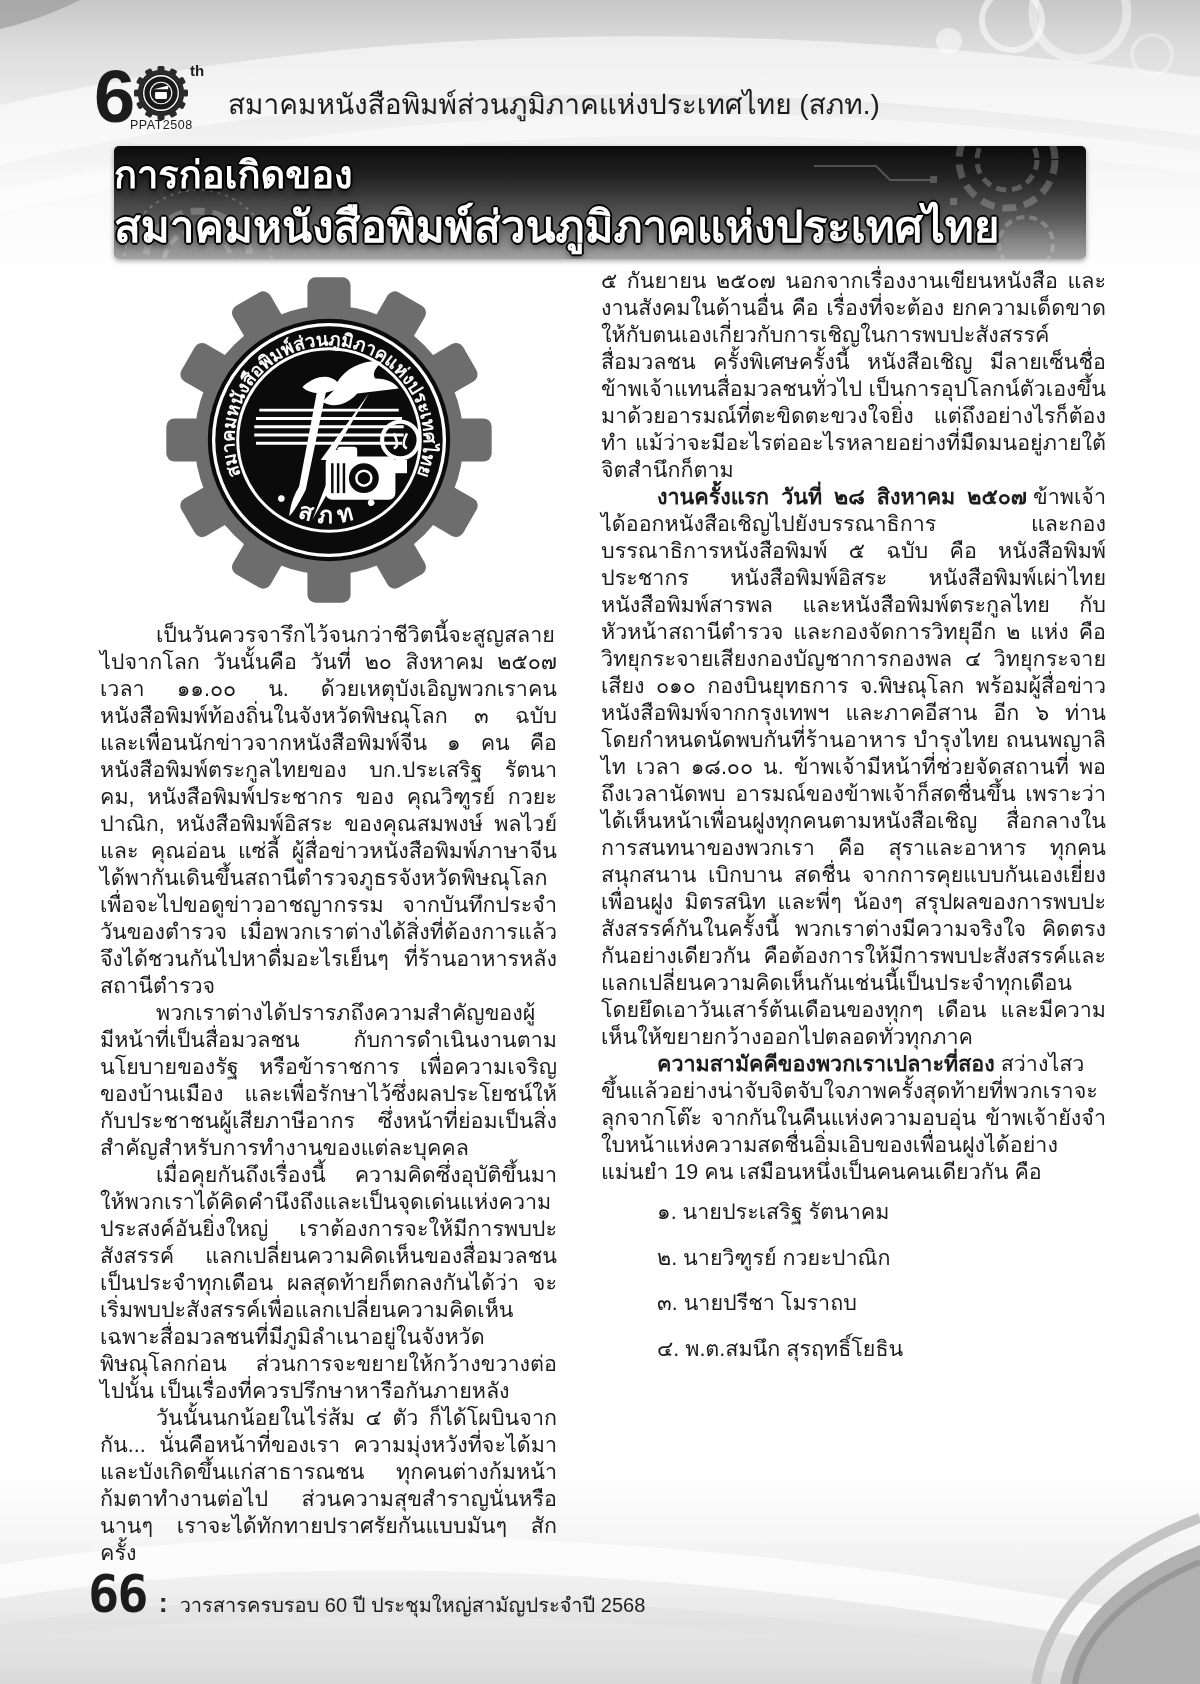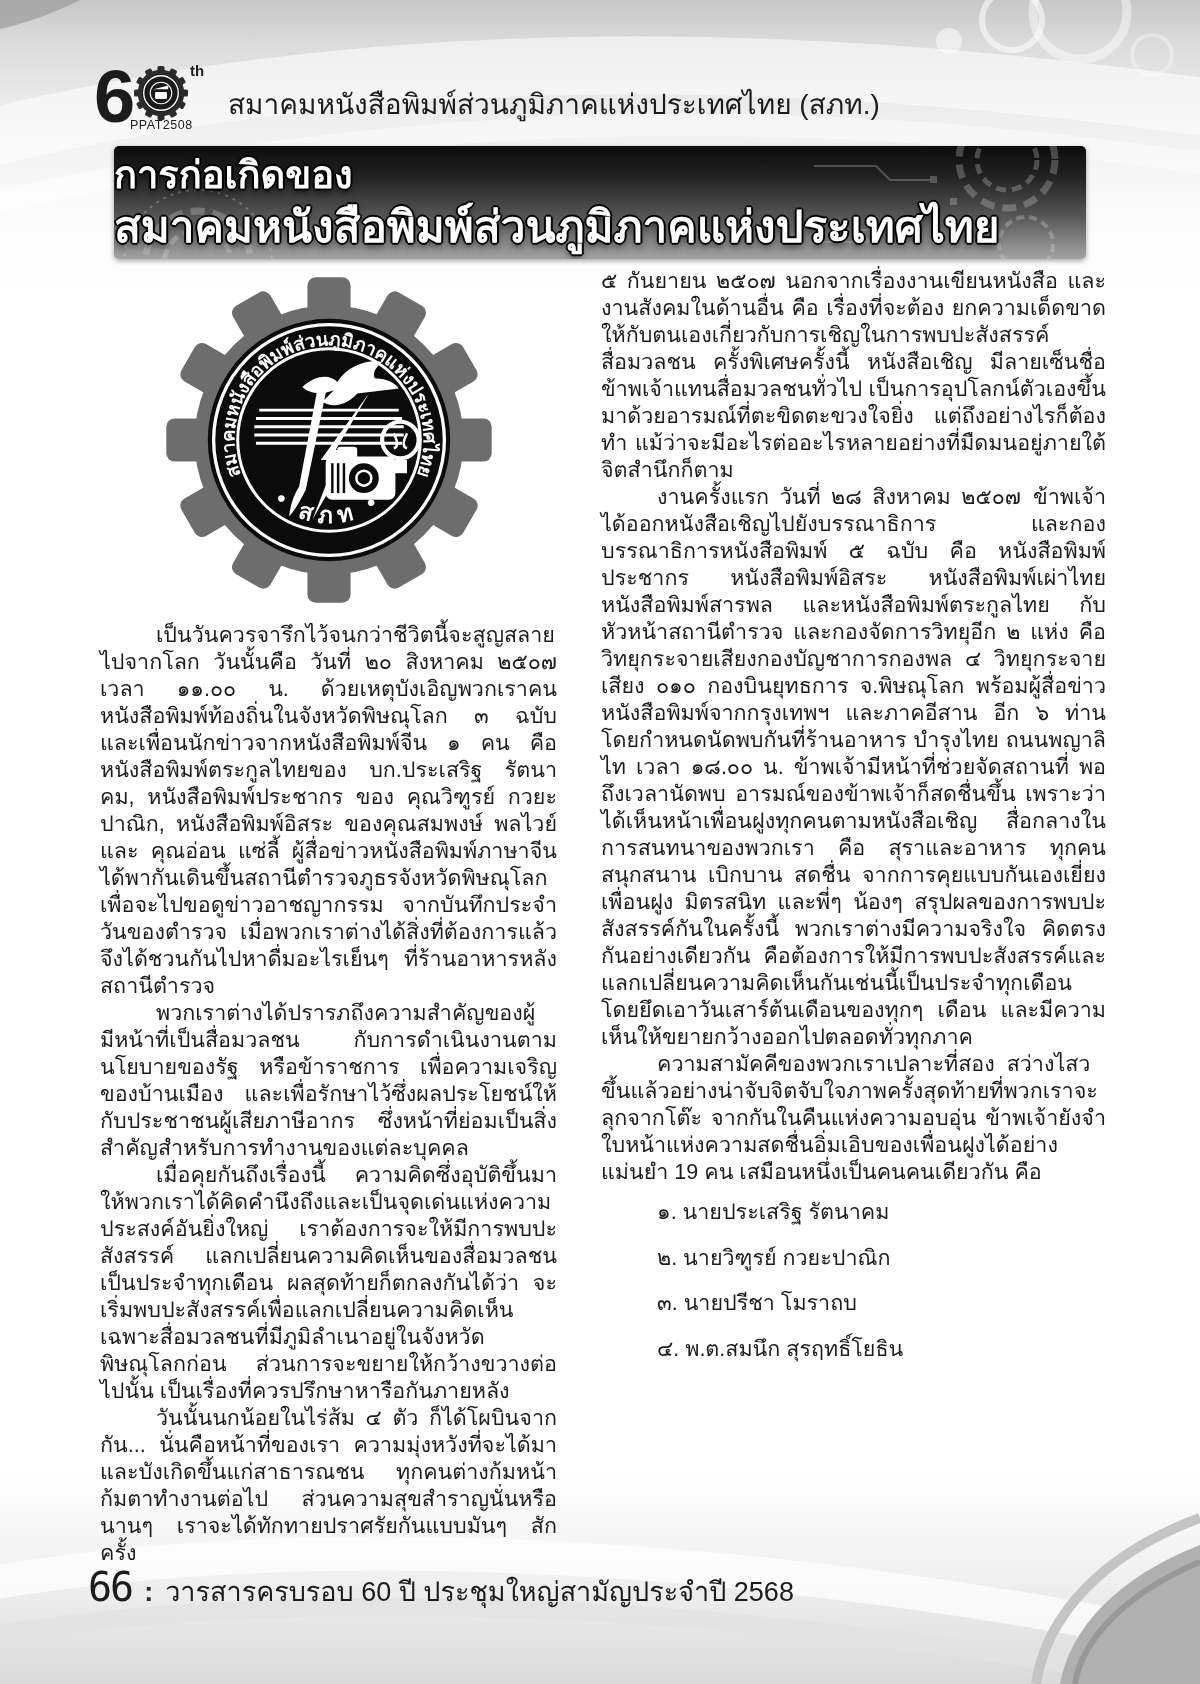--- a/index.html
+++ b/index.html
@@ -29,31 +29,31 @@
   .banner .t1,.banner .t2{position:relative;color:#fff;font-weight:bold;
     text-shadow:-2px 0 0 #000,2px 0 0 #000,0 -2px 0 #000,0 2px 0 #000,-1px -1px 0 #000,1px 1px 0 #000,-1px 1px 0 #000,1px -1px 0 #000,0 4px 7px rgba(0,0,0,.55)}
   .banner .t1{font-size:38px;line-height:50px;margin-top:4px}
   .banner .t2{font-size:44px;line-height:54px}
 
   
   .content{top:268px;left:100px;width:1006px;display:flex;gap:44px}
   .col-left{width:457px}
   .col-right{width:505px}
   p.body{font-size:21.5px;line-height:27px;text-align:justify;text-indent:56px}
-  .lead{font-weight:normal;margin-right:12px}
+  .lead{font-weight:bold;margin-right:6px}
   .emblem-wrap{width:332px;margin:6px auto 16px}
   .emblem-wrap svg{width:100%;height:auto;display:block}
   .members{margin-top:4px}
   .member{font-size:21.5px;line-height:45.5px;padding-left:56px}
 
   
   .footer{top:1564px;left:88px;display:flex;align-items:baseline;gap:12px}
-  .footer .pg{font-family:"DejaVu Sans Mono","Liberation Mono",monospace;font-size:40px;font-weight:normal;letter-spacing:-2px}
+  .footer .pg{font-family:"DejaVu Sans Mono","Liberation Mono",monospace;font-size:52px;font-weight:bold;letter-spacing:-2px}
   .footer .sep{font-size:27px;font-weight:bold;color:#2a2a2a}
-  .footer .txt{font-size:27px}
+  .footer .txt{font-size:20px}
 </style>
 </head>
 <body>
 
 <svg class="page-decor" viewBox="0 0 1200 1684" aria-hidden="true">
   <g fill="none">
     <path d="M-60,150 C300,55 720,35 1260,115" stroke="#ffffff" stroke-width="58" opacity="0.55"></path>
     <path d="M-60,215 C340,118 760,92 1260,172" stroke="#ffffff" stroke-width="22" opacity="0.45"></path>
     <circle cx="1012" cy="20" r="30" stroke="#ffffff" stroke-width="6" opacity="0.55"></circle>
     <circle cx="1080" cy="12" r="47" stroke="#ffffff" stroke-width="9" opacity="0.45"></circle>

